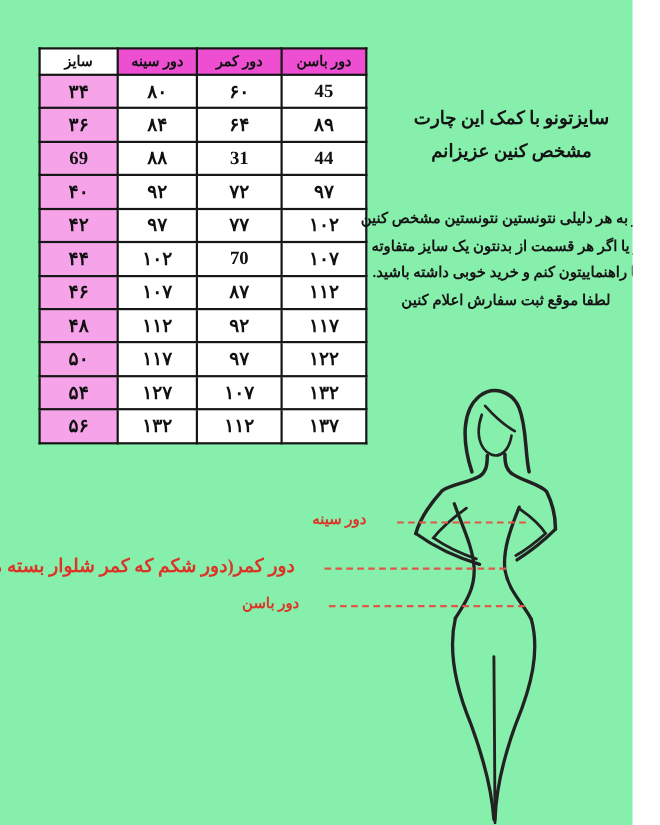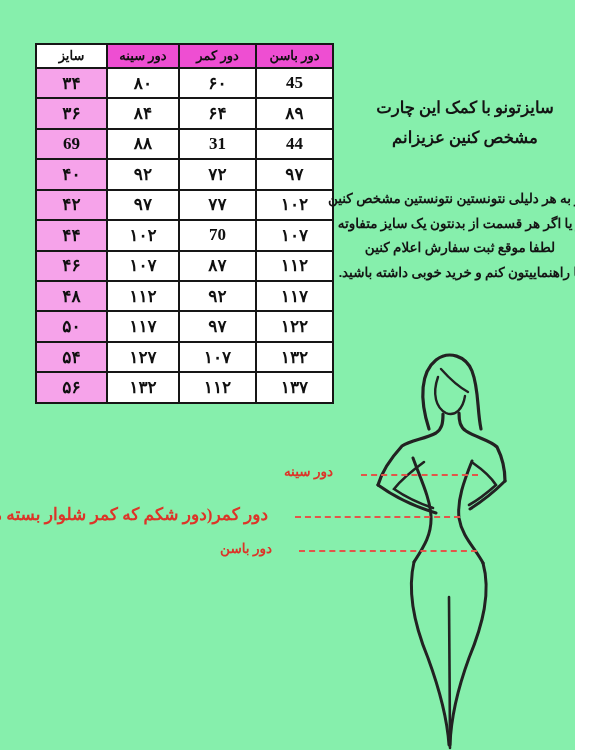--- a/index.html
+++ b/index.html
@@ -137,22 +137,22 @@
     </table>
 
   <div class="title-block">
     <div>سایزتونو با کمک این چارت</div>
     <div>مشخص کنین عزیزانم</div>
   </div>
 
   <div class="note-block">
     <div>اگر به هر دلیلی نتونستین نتونستین مشخص کنین</div>
     <div>و یا اگر هر قسمت از بدنتون یک سایز متفاوته</div>
+    <div>تا راهنماییتون کنم و خرید خوبی داشته باشید.</div>
     <div>لطفا موقع ثبت سفارش اعلام کنین</div>
-    <div>تا راهنماییتون کنم و خرید خوبی داشته باشید.</div>
   </div>
 
   <svg class="figure-svg" width="600" height="750" viewBox="0 0 600 750">
     <g fill="none" stroke="#222222" stroke-linecap="round">
 
       <path d="M 429 429 C 419 398 421 372 436 360 C 449 350 466 356 472 371 C 479 389 477 410 481 429" stroke-width="3.2"></path>
 
       <path d="M 438 377 C 432 394 436 408 446 413 C 455 417 463 409 465 396" stroke-width="2.4"></path>
 
       <path d="M 441 369 C 449 378 459 387 468 392" stroke-width="2.4"></path>

